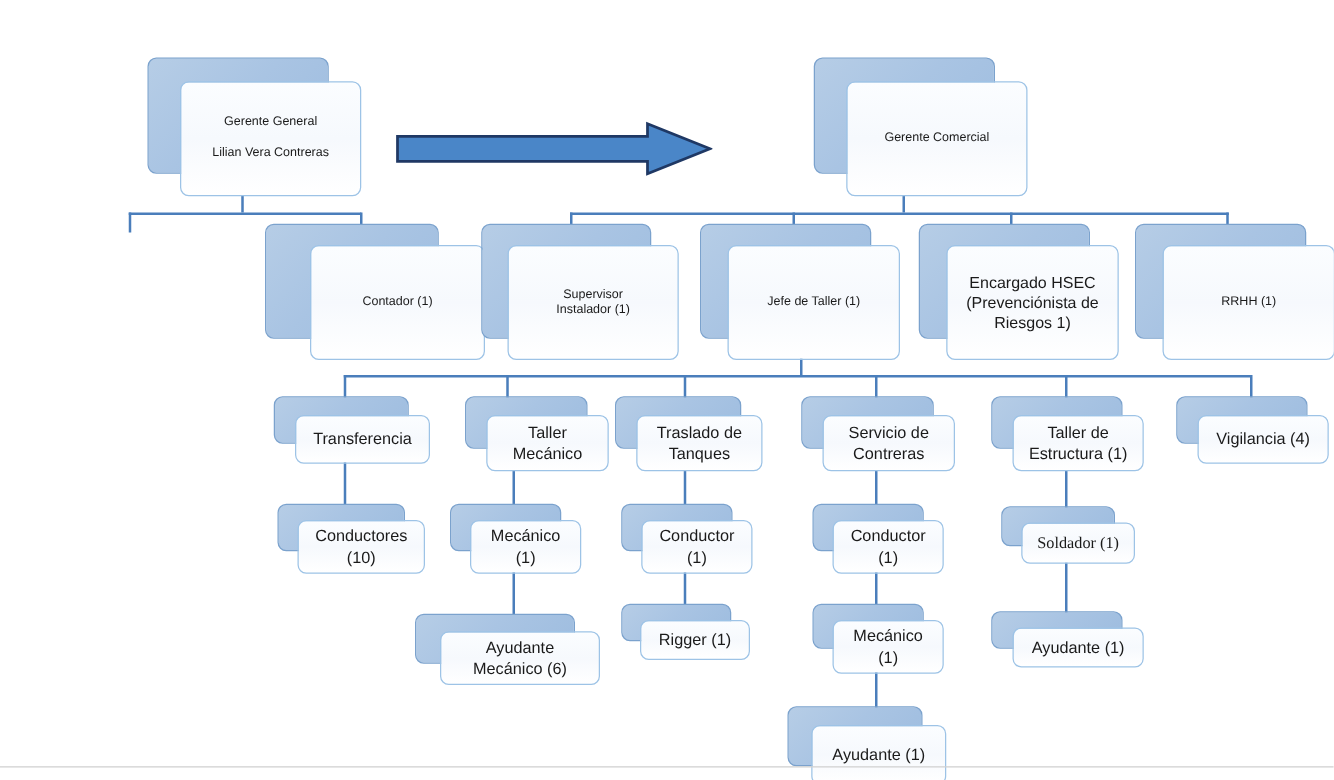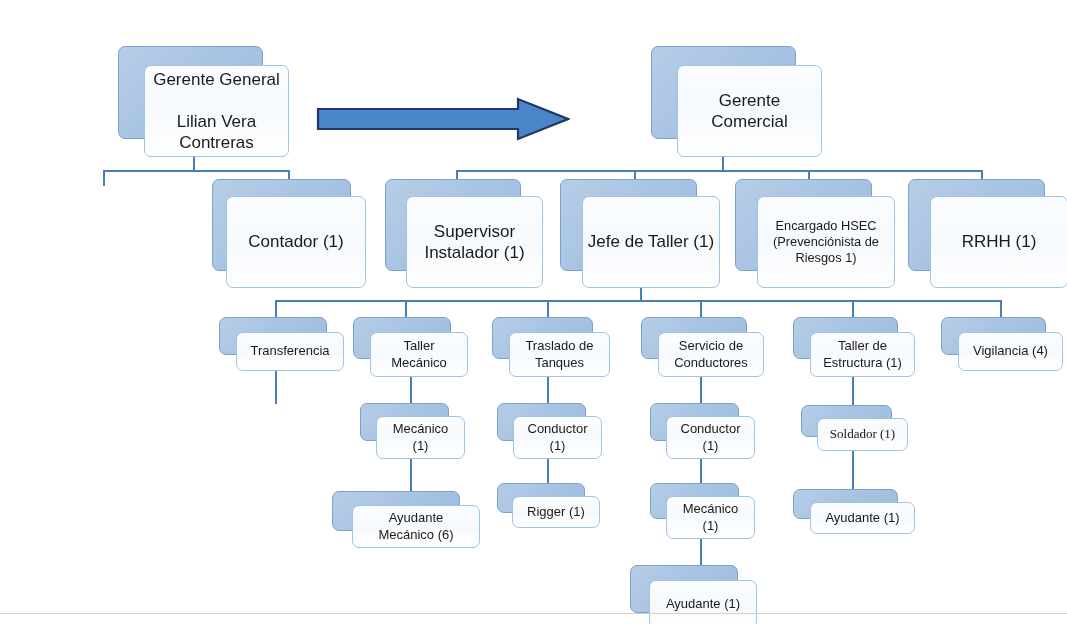--- a/index.html
+++ b/index.html
@@ -66,21 +66,21 @@
     line-height: 1.25;
     color: #1a1a1a;
   }
   .node .label {
     display: block;
     padding: 0 4px;
     white-space: pre-line;
   }
 
   
-  .tier-big .front-box   { font-size: 17px; }
+  .tier-big .front-box   { font-size: 10px; }
   .tier-mid .front-box   { font-size: 13px; }
   .tier-small .front-box { font-size: 13px; }
 
   
   #flow-arrow {
     position: absolute;
     left: 316px;
     top: 96px;
     width: 254px;
     height: 46px;
@@ -141,21 +141,21 @@
   <div class="node tier-big" style="left:651px; top:46px; width:172px; height:112px;">
     <div class="shadow-box" style="width:145px; height:93px;"></div>
     <div class="front-box" style="left:26px; top:19px; width:145px; height:92px;">
       <span class="label">Gerente Comercial</span>
     </div>
   </div>
 
 
   <div class="node tier-big" style="left:212px; top:179px; width:162px; height:110px;">
     <div class="shadow-box" style="width:139px; height:92px;"></div>
-    <div class="front-box" style="left:14px; top:17px; width:140px; height:92px;">
+    <div class="front-box" style="left:36px; top:17px; width:140px; height:92px;">
       <span class="label">Contador (1)</span>
     </div>
   </div>
 
   <div class="node tier-big" style="left:385px; top:179px; width:158px; height:110px;">
     <div class="shadow-box" style="width:136px; height:92px;"></div>
     <div class="front-box" style="left:21px; top:17px; width:137px; height:92px;">
       <span class="label">Supervisor
 Instalador (1)</span>
     </div>
@@ -184,59 +184,66 @@
     </div>
   </div>
 
   <div class="node tier-mid" style="left:219px; top:317px; width:125px; height:54px;">
     <div class="shadow-box" style="width:108px; height:38px;"></div>
     <div class="front-box" style="left:17px; top:15px; width:108px; height:39px;">
       <span class="label">Transferencia</span>
     </div>
   </div>
 
-  <div class="node tier-mid" style="left:353px; top:317px; width:115px; height:72px;">
+  <div class="node tier-mid" style="left:372px; top:317px; width:115px; height:72px;">
     <div class="shadow-box" style="width:98px; height:42px;"></div>
     <div class="front-box" style="left:17px; top:15px; width:98px; height:45px;">
       <span class="label">Taller
 Mecánico</span>
     </div>
   </div>
 
   <div class="node tier-mid" style="left:492px; top:317px; width:118px; height:60px;">
     <div class="shadow-box" style="width:101px; height:42px;"></div>
     <div class="front-box" style="left:17px; top:15px; width:101px; height:45px;">
       <span class="label">Traslado de
 Tanques</span>
     </div>
   </div>
 
   <div class="node tier-mid" style="left:641px; top:317px; width:123px; height:60px;">
     <div class="shadow-box" style="width:106px; height:42px;"></div>
     <div class="front-box" style="left:17px; top:15px; width:106px; height:45px;">
       <span class="label">Servicio de
-Conductores</span>
+Contreras</span>
     </div>
   </div>
 
   <div class="node tier-mid" style="left:793px; top:317px; width:122px; height:68px;">
     <div class="shadow-box" style="width:105px; height:42px;"></div>
     <div class="front-box" style="left:17px; top:15px; width:105px; height:45px;">
       <span class="label">Taller de
 Estructura (1)</span>
     </div>
   </div>
 
   <div class="node tier-mid" style="left:941px; top:317px; width:122px; height:54px;">
     <div class="shadow-box" style="width:105px; height:38px;"></div>
     <div class="front-box" style="left:17px; top:15px; width:105px; height:39px;">
       <span class="label">Vigilancia  (4)</span>
     </div>
   </div>
 
+  <div class="node tier-small" style="left:222px; top:403px; width:118px; height:56px;">
+    <div class="shadow-box" style="width:102px; height:38px;"></div>
+    <div class="front-box" style="left:16px; top:13px; width:102px; height:43px;">
+      <span class="label">Conductores
+(10)</span>
+    </div>
+  </div>
 
   <div class="node tier-small" style="left:360px; top:403px; width:105px; height:56px;">
     <div class="shadow-box" style="width:89px; height:38px;"></div>
     <div class="front-box" style="left:16px; top:13px; width:89px; height:43px;">
       <span class="label">Mecánico
 (1)</span>
     </div>
   </div>
 
   <div class="node tier-small" style="left:497px; top:403px; width:105px; height:56px;">

